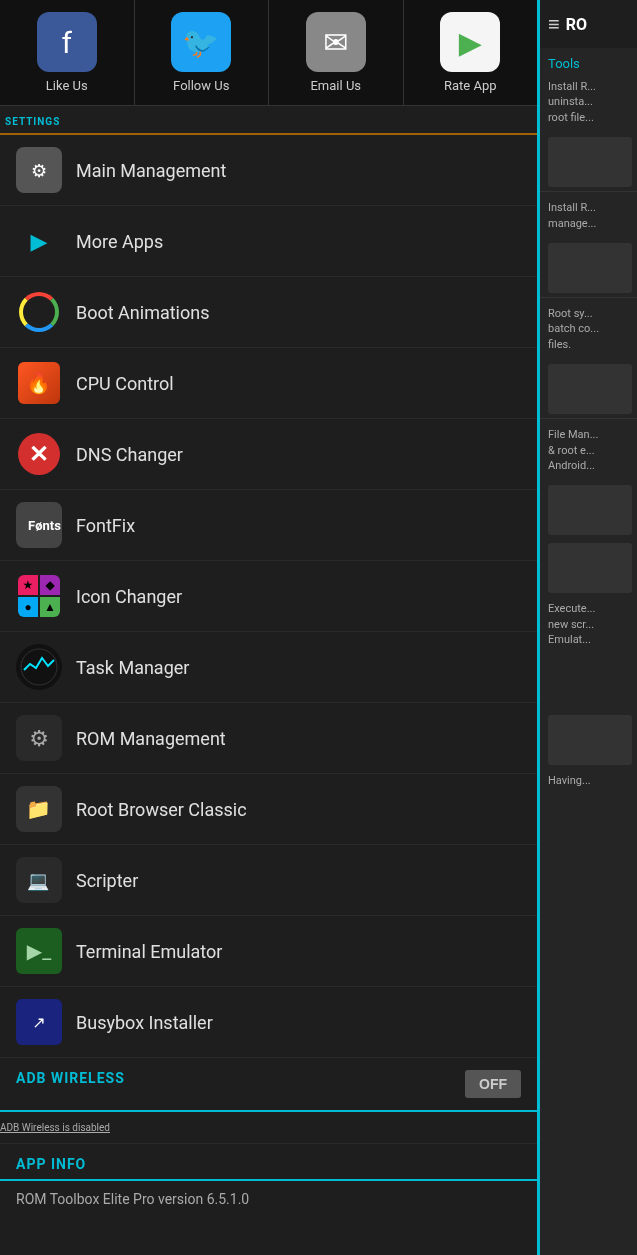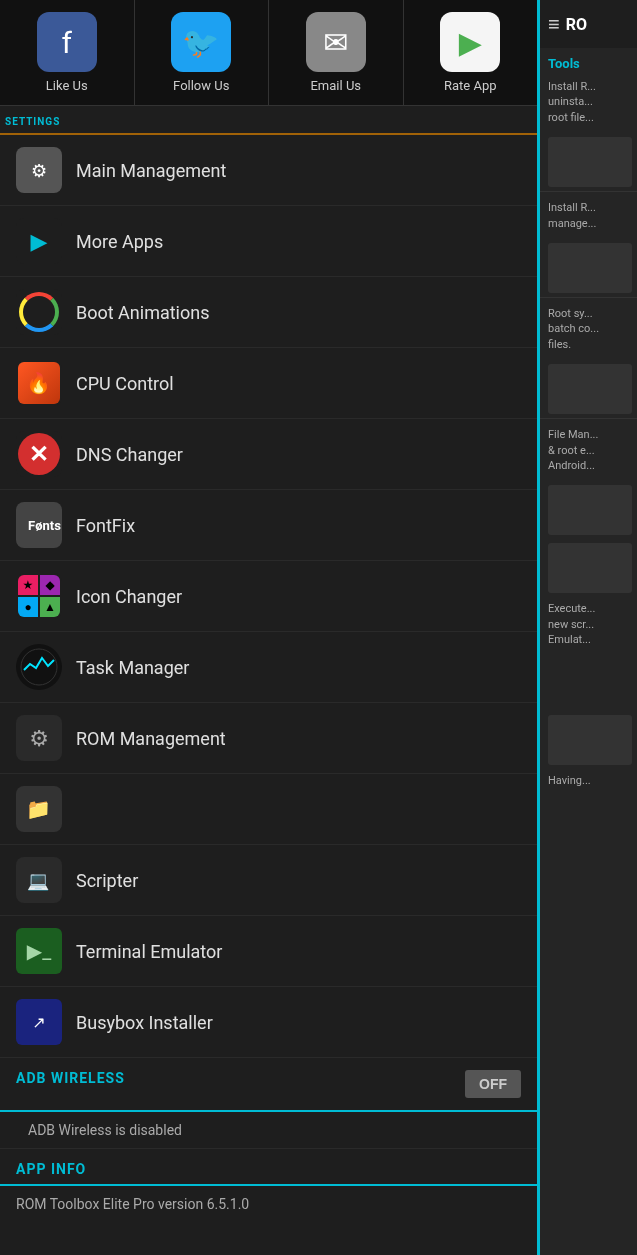--- a/index.html
+++ b/index.html
@@ -182,23 +182,24 @@
       color: #ccc;
       border: none;
       padding: 6px 14px;
       font-size: 14px;
       font-weight: bold;
       border-radius: 3px;
       cursor: pointer;
     }
     .adb-status {
       color: #aaa;
-      font-size: 14px;
-      padding: 10px 28px;
+      font-size: 10px;
+      padding: 10px 0;
       border-bottom: 1px solid #2a2a2a;
+      text-decoration: underline;
     }
 
     
     .app-info-section {
       padding: 10px 20px 6px 16px;
       border-bottom: 2px solid #00bcd4;
     }
     .app-info-header {
       color: #00bcd4;
       font-size: 14px;
@@ -222,21 +223,21 @@
       background: #1e1e1e;
     }
     .hamburger-icon {
       color: #ccc;
       font-size: 20px;
       margin-right: 6px;
     }
     .right-section-label {
       color: #00bcd4;
       font-size: 13px;
-      font-weight: bold;
+      font-weight: normal;
       padding: 8px 8px 4px 8px;
     }
     .right-desc {
       color: #aaa;
       font-size: 11px;
       padding: 4px 8px 8px 8px;
       line-height: 1.4;
     }
     .right-thumb {
       width: 84px;
@@ -339,20 +340,21 @@
     <div class="menu-icon" style="background:#2a2a2a;">
       <span style="color:#aaa; font-size:22px;">⚙</span>
     </div>
     <span class="menu-label">ROM Management</span>
   </div>
 
   <div class="menu-item">
     <div class="menu-icon" style="background:#333;">
       <span style="color:#999; font-size:20px;">📁</span>
     </div>
+    <span class="menu-label">Root Browser Classic</span>
   </div>
 
   <div class="menu-item">
     <div class="menu-icon" style="background:#2a2a2a;">
       <span style="color:#aaa; font-size:18px;">💻</span>
     </div>
     <span class="menu-label">Scripter</span>
   </div>
 
   <div class="menu-item">

